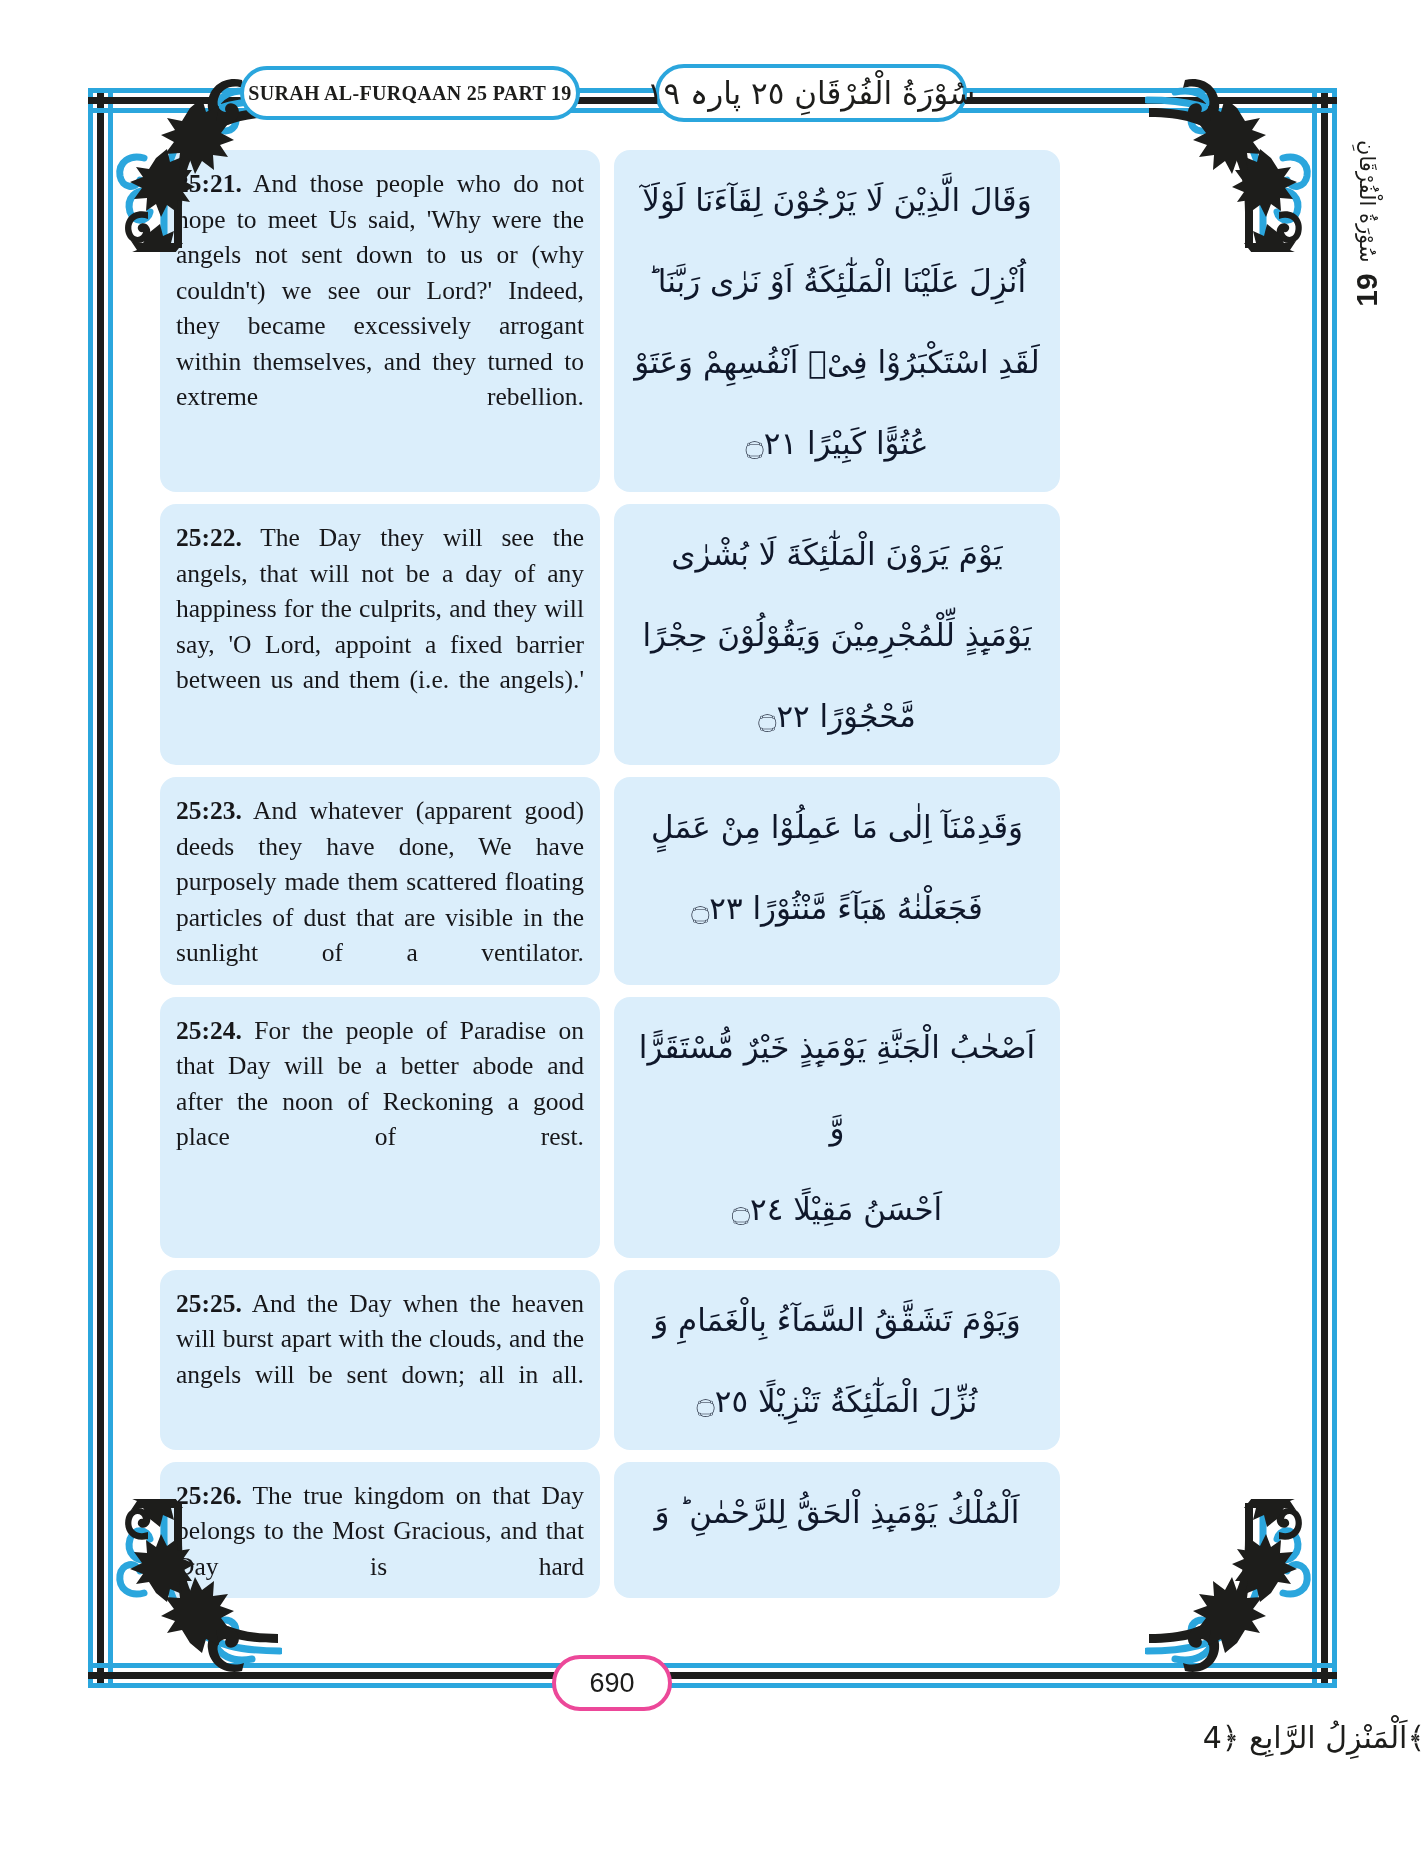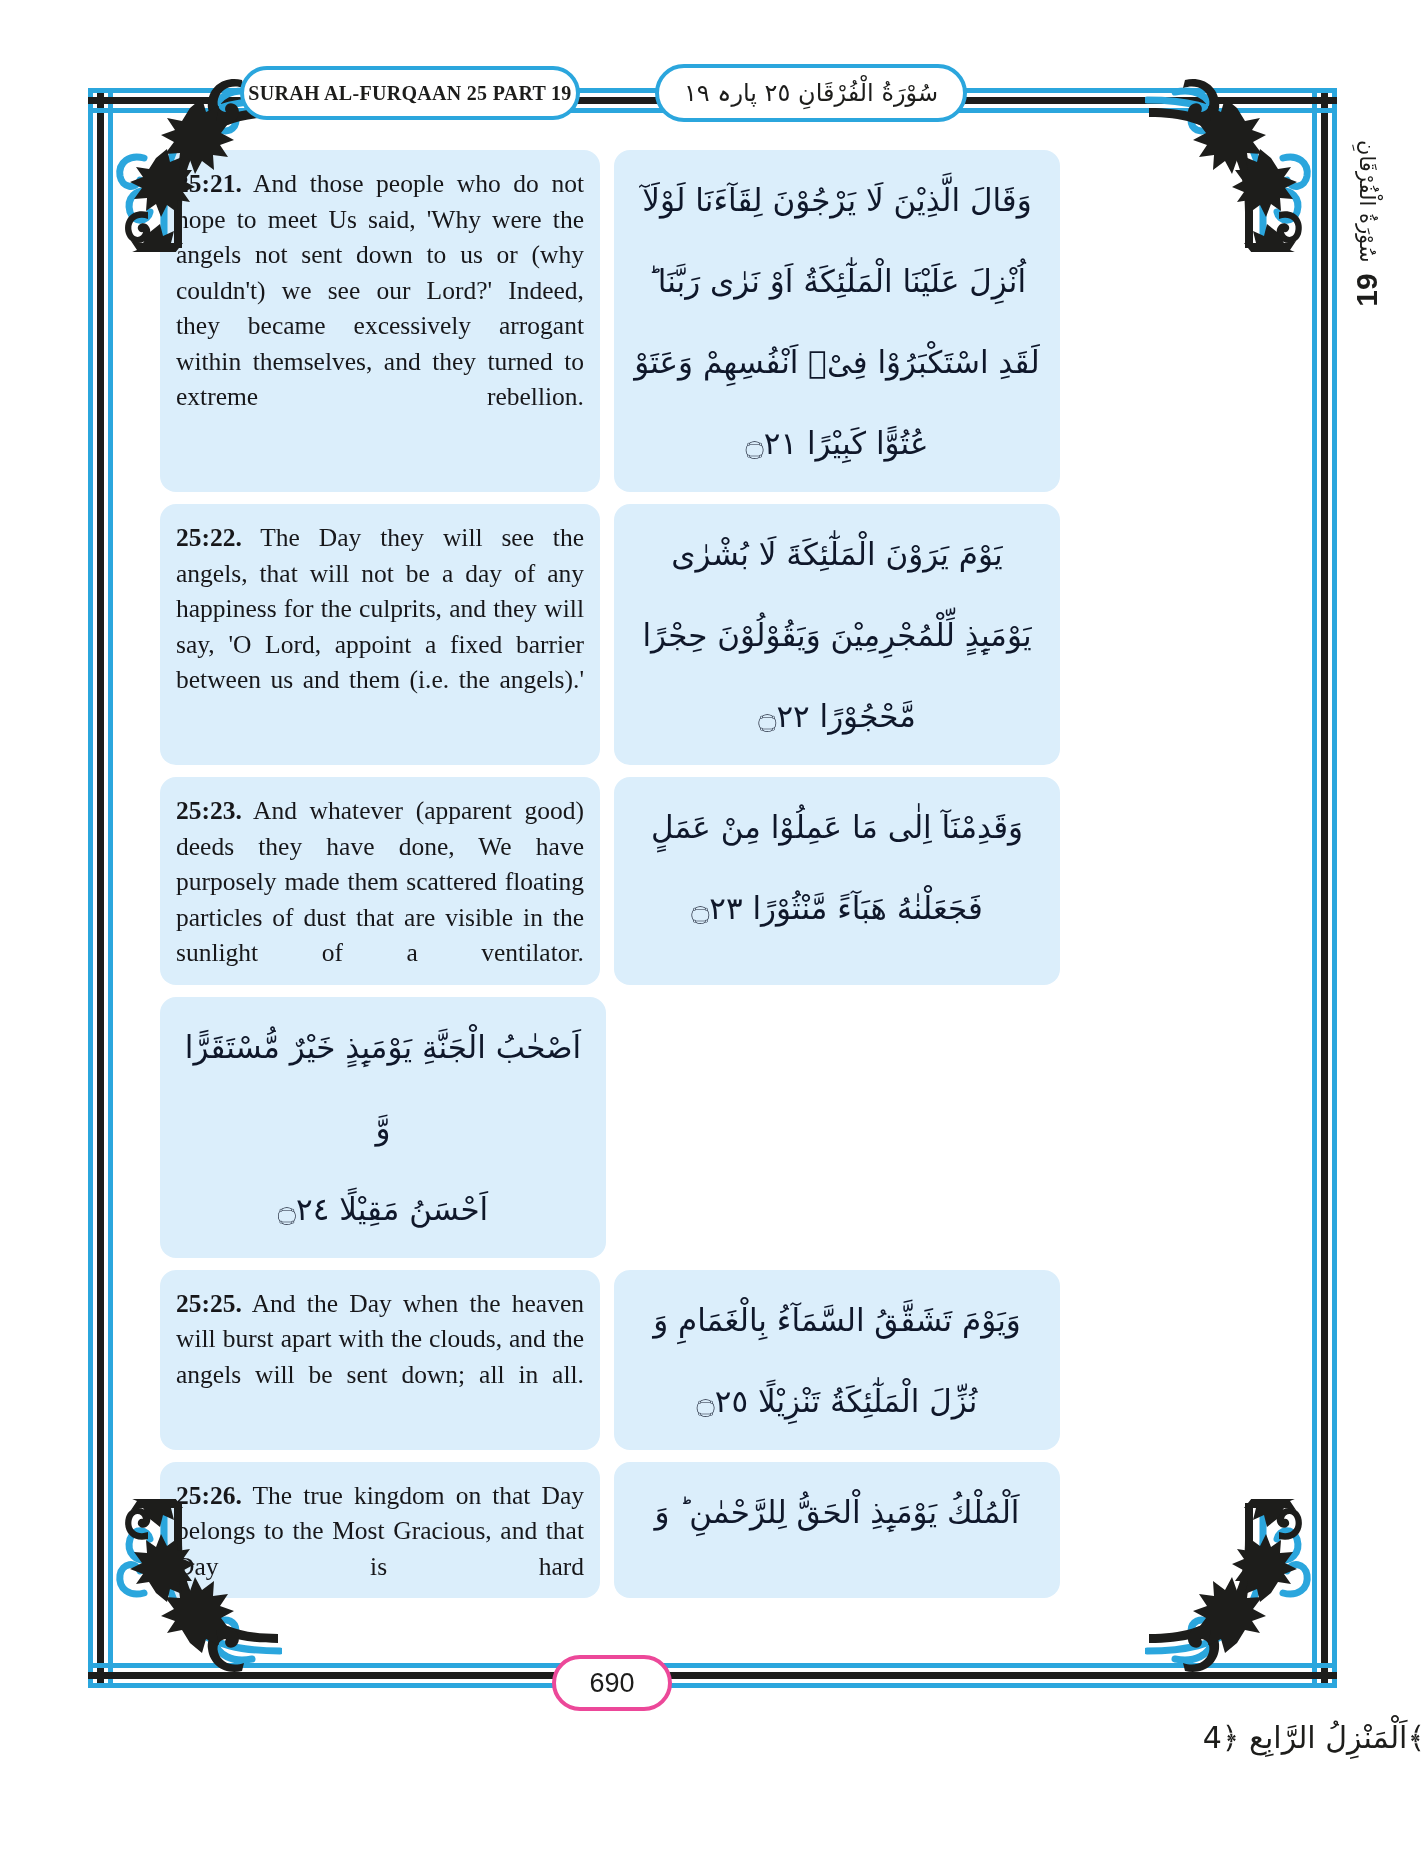--- a/index.html
+++ b/index.html
@@ -45,21 +45,21 @@
     z-index:40;
   }
   .hdr-left{left:240px;top:66px;width:340px;height:54px;}
   .hdr-left .t{
     font-family:"Liberation Serif", serif;
     font-weight:bold;font-size:20px;letter-spacing:.3px;color:#1d1d1b;
     white-space:nowrap;
   }
   .hdr-right{left:655px;top:64px;width:312px;height:58px;}
   .hdr-right .t{
-    font-size:24px;color:#1d1d1b;direction:rtl;white-space:nowrap;
+    font-size:31px;color:#1d1d1b;direction:rtl;white-space:nowrap;
     font-family:"DejaVu Sans", sans-serif;
     text-align:right;
   }
 
   
   .pg-cap{
     position:absolute;left:552px;top:1655px;width:120px;height:56px;
     box-sizing:border-box;background:#fff;border:4px solid #ec4899;
     border-radius:30px;display:flex;align-items:center;justify-content:center;
     z-index:40;
@@ -259,20 +259,23 @@
 
   <div class="vrow">
     <div class="card en">
       <span class="vn">25:23.</span><span> And whatever (apparent good) deeds they have done, We have purposely made them scattered floating particles of dust that are visible in the sunlight of a ventilator.</span>
     </div>
     <div class="card ar">وَقَدِمْنَآ اِلٰى مَا عَمِلُوْا مِنْ عَمَلٍ
 فَجَعَلْنٰهُ هَبَآءً مَّنْثُوْرًا ۝٢٣</div>
   </div>
 
   <div class="vrow">
+    <div class="card en">
+      <span class="vn">25:24.</span><span> For the people of Paradise on that Day will be a better abode and after the noon of Reckoning a good place of rest.</span>
+    </div>
     <div class="card ar">اَصْحٰبُ الْجَنَّةِ يَوْمَىِٕذٍ خَيْرٌ مُّسْتَقَرًّا وَّ
 اَحْسَنُ مَقِيْلًا ۝٢٤</div>
   </div>
 
   <div class="vrow">
     <div class="card en">
       <span class="vn">25:25.</span><span> And the Day when the heaven will burst apart with the clouds, and the angels will be sent down; all in all.</span>
     </div>
     <div class="card ar">وَيَوْمَ تَشَقَّقُ السَّمَآءُ بِالْغَمَامِ وَ
 نُزِّلَ الْمَلٰٓئِكَةُ تَنْزِيْلًا ۝٢٥</div>

